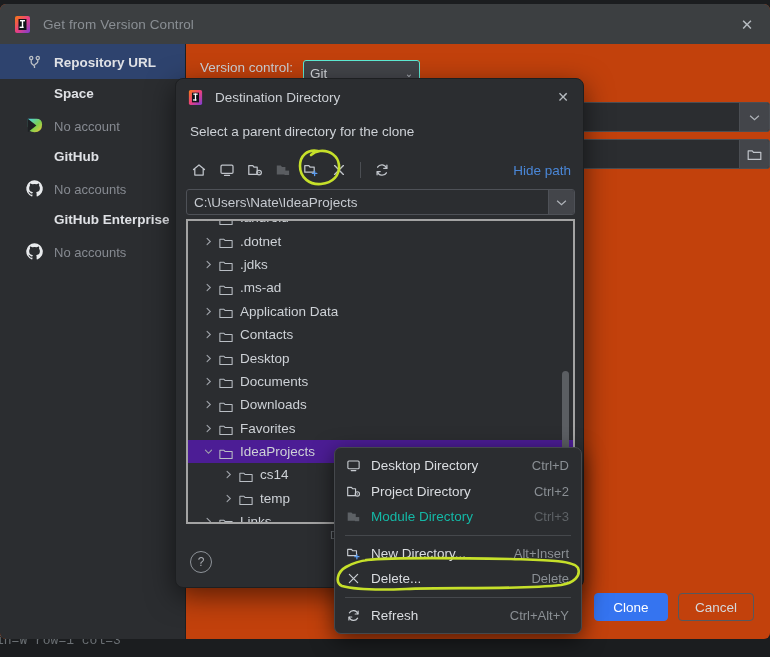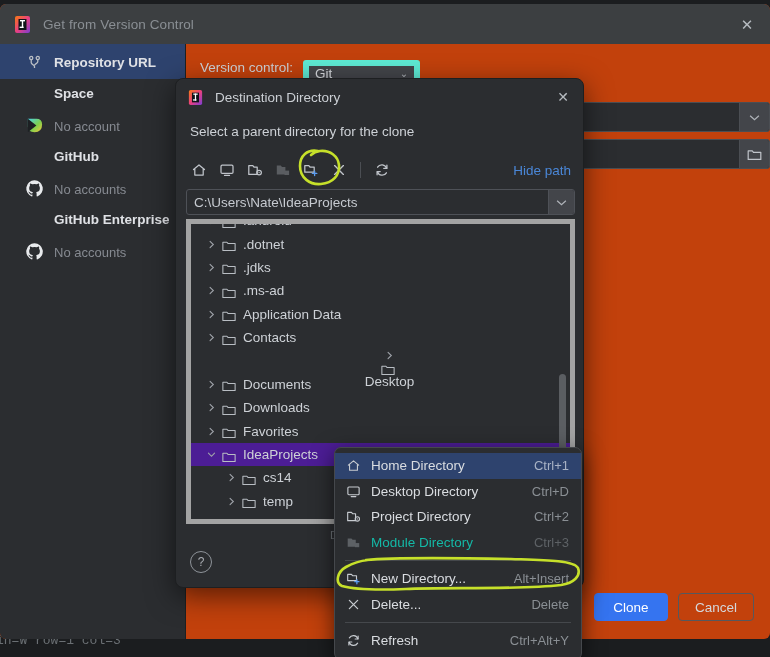--- a/index.html
+++ b/index.html
@@ -65,21 +65,21 @@
 
   
   .content { position: absolute; left: 186px; top: 40px; width: 584px; height: 595px; }
   .vc-row {
     position: absolute; left: 14px; top: 16px;
     display: flex; 
   }
   .vc-label { font-size: 13.5px; color: #cdd1d6; margin-right: 10px; }
   .vc-combo {
     width: 117px; height: 26px; background: #43454a;
-    border: 6px solid #5eead4; border-radius: 3px;
+    border: 1px solid #5eead4; border-radius: 3px;
     display: flex; align-items: center; padding: 0 6px;
     font-size: 13.5px; color: #d7dade; cursor: pointer;
   }
   .vc-combo .cv { margin-left: auto; color: #b0b4ba; font-size: 10px; }
 
   .bg-field {
     position: absolute; height: 30px;
     background: #2b2d30; border: 1px solid #4b4e53; border-radius: 3px;
     display: flex; align-items: center;
   }
@@ -147,21 +147,21 @@
   .path-text { font-size: 13.5px; color: #c6cad0; padding-left: 7px; }
   .path-arrow {
     margin-left: auto; width: 26px; height: 24px; background: #43454a;
     border-left: 1px solid #4e5157; border-radius: 0 2px 2px 0;
     display: flex; align-items: center; justify-content: center;
     color: #b0b4ba; font-size: 10px; cursor: pointer;
   }
 
   .tree-box {
     position: absolute; left: 10px; top: 140px; width: 389px; height: 305px;
-    background: #2b2d30; border: 5px solid #a3a3a3;
+    background: #2b2d30; border: 2px solid #a3a3a3;
     overflow: hidden;
     text-align: center;
   }
   .tree-scroll { position: absolute; left: 0; top: -15px; width: 389px; }
   .tree-row {
     position: relative; display: flex; align-items: center; height: 23.4px;
     cursor: pointer; padding-right: 6px;
   }
   .tree-row.sel { background: #4c1d95; }
   .tw {
@@ -488,21 +488,21 @@
             <span class="tw">
               <svg viewBox="0 0 10 10" width="9" height="9">
                 <path d="M3.4 1.6 L7 5 L3.4 8.4" fill="none" stroke="#a0a4aa" stroke-width="1.2" stroke-linecap="round"></path>
               </svg>
             </span>
             <span class="tree-folder"><svg viewBox="0 0 16 13" width="14" height="12">
                 <path d="M1 2.2h4.6l1.2 1.4h8.2v8H1z" fill="none" stroke="#b9bec4" stroke-width="1.2" stroke-linejoin="round"></path>
               </svg></span>
             <span class="tree-label">Contacts</span>
           </div>
-          <div class="tree-row" style="padding-left: 14px; flex-direction: column;">
+          <div class="tree-row" style="padding-left: 14px;">
             <span class="tw">
               <svg viewBox="0 0 10 10" width="9" height="9">
                 <path d="M3.4 1.6 L7 5 L3.4 8.4" fill="none" stroke="#a0a4aa" stroke-width="1.2" stroke-linecap="round"></path>
               </svg>
             </span>
             <span class="tree-folder"><svg viewBox="0 0 16 13" width="14" height="12">
                 <path d="M1 2.2h4.6l1.2 1.4h8.2v8H1z" fill="none" stroke="#b9bec4" stroke-width="1.2" stroke-linejoin="round"></path>
               </svg></span>
             <span class="tree-label">Desktop</span>
           </div>
@@ -585,29 +585,20 @@
           </div>
         </div>
       <div class="tree-sb" id="treeSb" style="top: 150px; height: 100px;"></div>
     </div>
 
     <div class="drag-hint">Drag and drop a file</div>
     <div class="help-btn">?</div>
   </div>
 
   <div class="ctx-menu" id="ctxMenu">
-      <div class="ctx-item sel">
-        <span class="ctx-ico">
-          <svg viewBox="0 0 16 16" width="15" height="15">
-            <path d="M2.5 7.6 L8 3 L13.5 7.6 M3.8 7.2 V13 h8.4 V7.2" fill="none" stroke="#c7cbd0" stroke-width="1.2" stroke-linejoin="round" stroke-linecap="round"></path>
-          </svg>
-        </span>
-        <span class="ctx-label">Home Directory</span>
-        <span class="ctx-short">Ctrl+1</span>
-      </div>
       <div class="ctx-item">
         <span class="ctx-ico">
           <svg viewBox="0 0 16 16" width="15" height="15">
             <rect x="2" y="3.2" width="12" height="8.2" rx="1.1" fill="none" stroke="#c7cbd0" stroke-width="1.2"></rect>
             <path d="M5.5 13.4 h5" stroke="#c7cbd0" stroke-width="1.2" stroke-linecap="round"></path>
           </svg>
         </span>
         <span class="ctx-label">Desktop Directory</span>
         <span class="ctx-short">Ctrl+D</span>
       </div>

